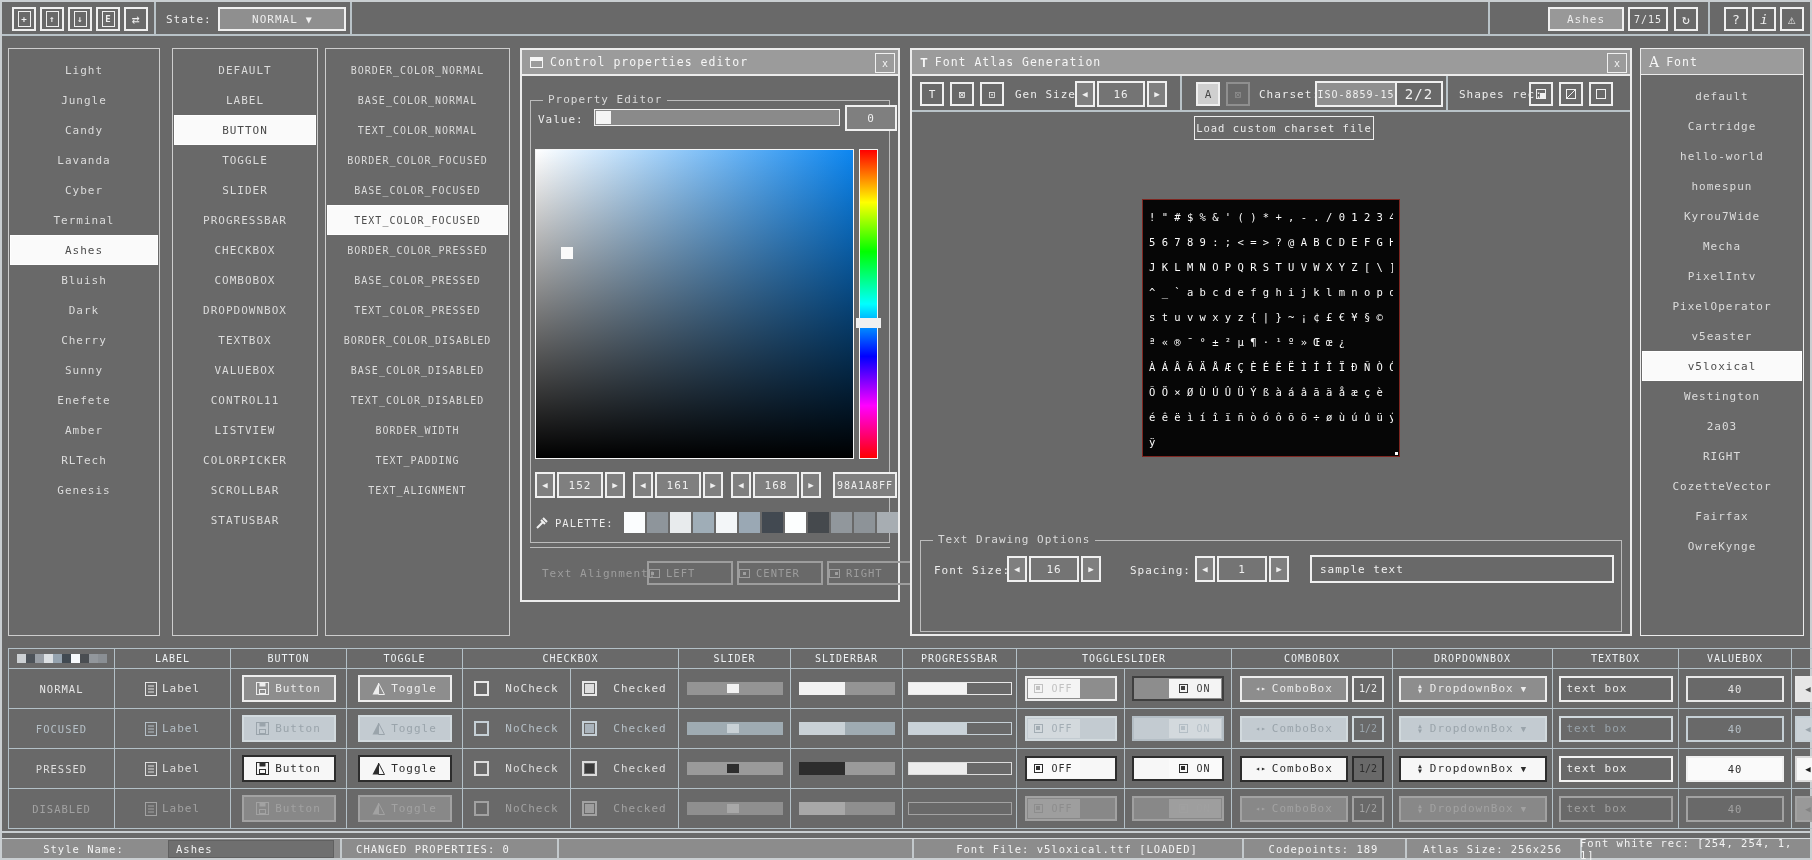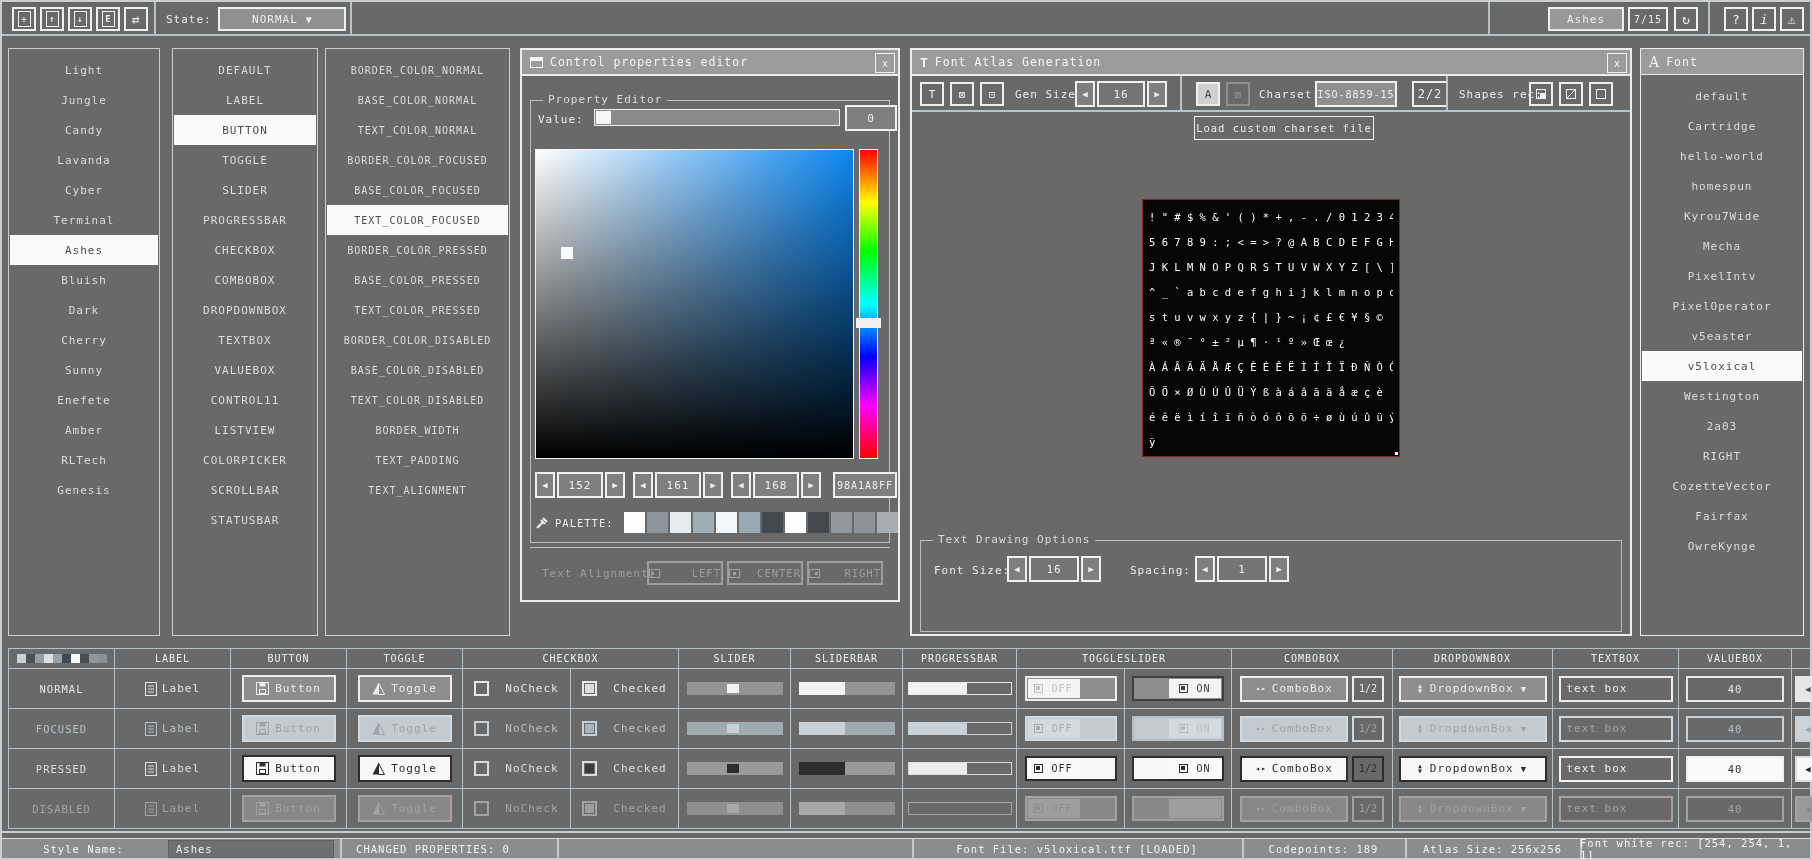--- a/index.html
+++ b/index.html
@@ -52,22 +52,22 @@
   display:flex;align-items:center;justify-content:center;font-size:11px;letter-spacing:1px}
 .spin-arrow{position:absolute;height:26px;width:20px;border:2px solid #f0f0f0;background:#7f7f7f;
   display:flex;align-items:center;justify-content:center;font-size:9px;color:#f0f0f0;cursor:pointer}
 #colorpanel{position:absolute;border:1px solid #f5f5f5;
   background:linear-gradient(to top,#000,rgba(0,0,0,0)),linear-gradient(to right,#fff,#0c86f0)}
 #color-cursor{position:absolute;width:12px;height:12px;background:#fafafa}
 #huebar{position:absolute;border:1px solid #f5f5f5;
   background:linear-gradient(to bottom,#f00 0%,#ff0 17%,#0f0 33%,#0ff 50%,#00f 67%,#f0f 83%,#f00 100%)}
 #hue-thumb{position:absolute;left:-4px;right:-4px;height:10px;background:#f0f0f0}
 .swatch{width:21px;height:21px;cursor:pointer}
-.alignbtn{width:76px;height:24px;border:2px solid #9d9d9d;color:#9d9d9d;display:flex;
-  align-items:center;justify-content:space-between;gap:6px;font-size:10.5px;letter-spacing:1px}
+.alignbtn{width:86px;height:24px;border:2px solid #9d9d9d;color:#9d9d9d;display:flex;
+  align-items:center;justify-content:flex-start;gap:6px;font-size:10.5px;letter-spacing:1px}
 .alignicon{width:11px;height:9px;border:1px solid #9d9d9d;position:relative}
 .alignicon i{position:absolute;top:2px;width:3px;height:3px;background:#9d9d9d}
 .ai-l i{left:1px}.ai-c i{left:3px}.ai-r i{right:1px}
 
 
 #fag-toolbar{position:absolute;left:0;right:0;top:26px;height:36px;border-bottom:2px solid #b9c3c8}
 .fag-vdiv{position:absolute;top:0;height:36px;width:2px;background:#b9c3c8}
 .sqbtn{position:absolute;top:6px;width:24px;height:24px;border:2px solid #f0f0f0;
   display:flex;align-items:center;justify-content:center;font-size:11px;color:#f0f0f0;cursor:pointer}
 .sqbtn.active{background:#cfcfcf;color:#4a4a4a}
@@ -376,21 +376,21 @@
       <div class="vbox" style="left:185px;top:5px;width:48px;background:#747474">16</div>
       <div class="spin-arrow" style="left:235px;top:5px">▶</div>
       <div class="fag-vdiv" style="left:268px"></div>
 
       <div class="sqbtn active" style="left:284px">A</div>
       <div class="sqbtn disabled" style="left:314px">
           <span>⊠</span>
         </div>
       <div class="txt abs" style="left:347px;top:12px">Charset:</div>
       <div class="vbox" style="left:403px;top:5px;width:82px;font-size:10px;background:#8f8f8f">ISO-8859-15</div>
-      <div class="vbox" style="left:500px;top:5px;width:36px;font-size:12px;background:transparent">2/2</div>
+      <div class="vbox" style="left:483px;top:5px;width:48px;font-size:14px;background:transparent">2/2</div>
       <div class="fag-vdiv" style="left:534px"></div>
 
       <div class="txt abs" style="left:547px;top:12px">Shapes rec:</div>
       <div class="sqbtn" style="left:617px">
           <span class="shp-in shp-fill">
             <i></i>
           </span>
         </div>
       <div class="sqbtn" style="left:647px">
           <span class="shp-in shp-diag"></span>
@@ -422,20 +422,21 @@
       <span class="grouplabel">Text Drawing Options</span>
     </div>
     <div class="txt abs" style="left:22px;top:514px">Font Size:</div>
     <div class="spin-arrow" style="left:95px;top:506px">◀</div>
     <div class="vbox" style="left:117px;top:506px;width:50px;background:#747474">16</div>
     <div class="spin-arrow" style="left:169px;top:506px">▶</div>
     <div class="txt abs" style="left:218px;top:514px">Spacing:</div>
     <div class="spin-arrow" style="left:283px;top:506px">◀</div>
     <div class="vbox" style="left:305px;top:506px;width:50px;background:#747474">1</div>
     <div class="spin-arrow" style="left:357px;top:506px">▶</div>
+    <div class="textbox-w" style="left:398px;top:505px;width:304px">sample text</div>
   </div>
 
   <div class="window" style="left:1640px;top:48px;width:164px;height:588px;border-width:1px">
     <div class="titlebar" style="height:26px;border-bottom-width:1px">
       <span style="font-family:'DejaVu Serif',serif;font-size:14px;color:#f6f6f6">A</span>
       <span class="t-label">Font</span>
     </div>
     <div class="list" id="list-fonts" style="top:26px">
         <div class="list-item">default</div>
         <div class="list-item">Cartridge</div>

